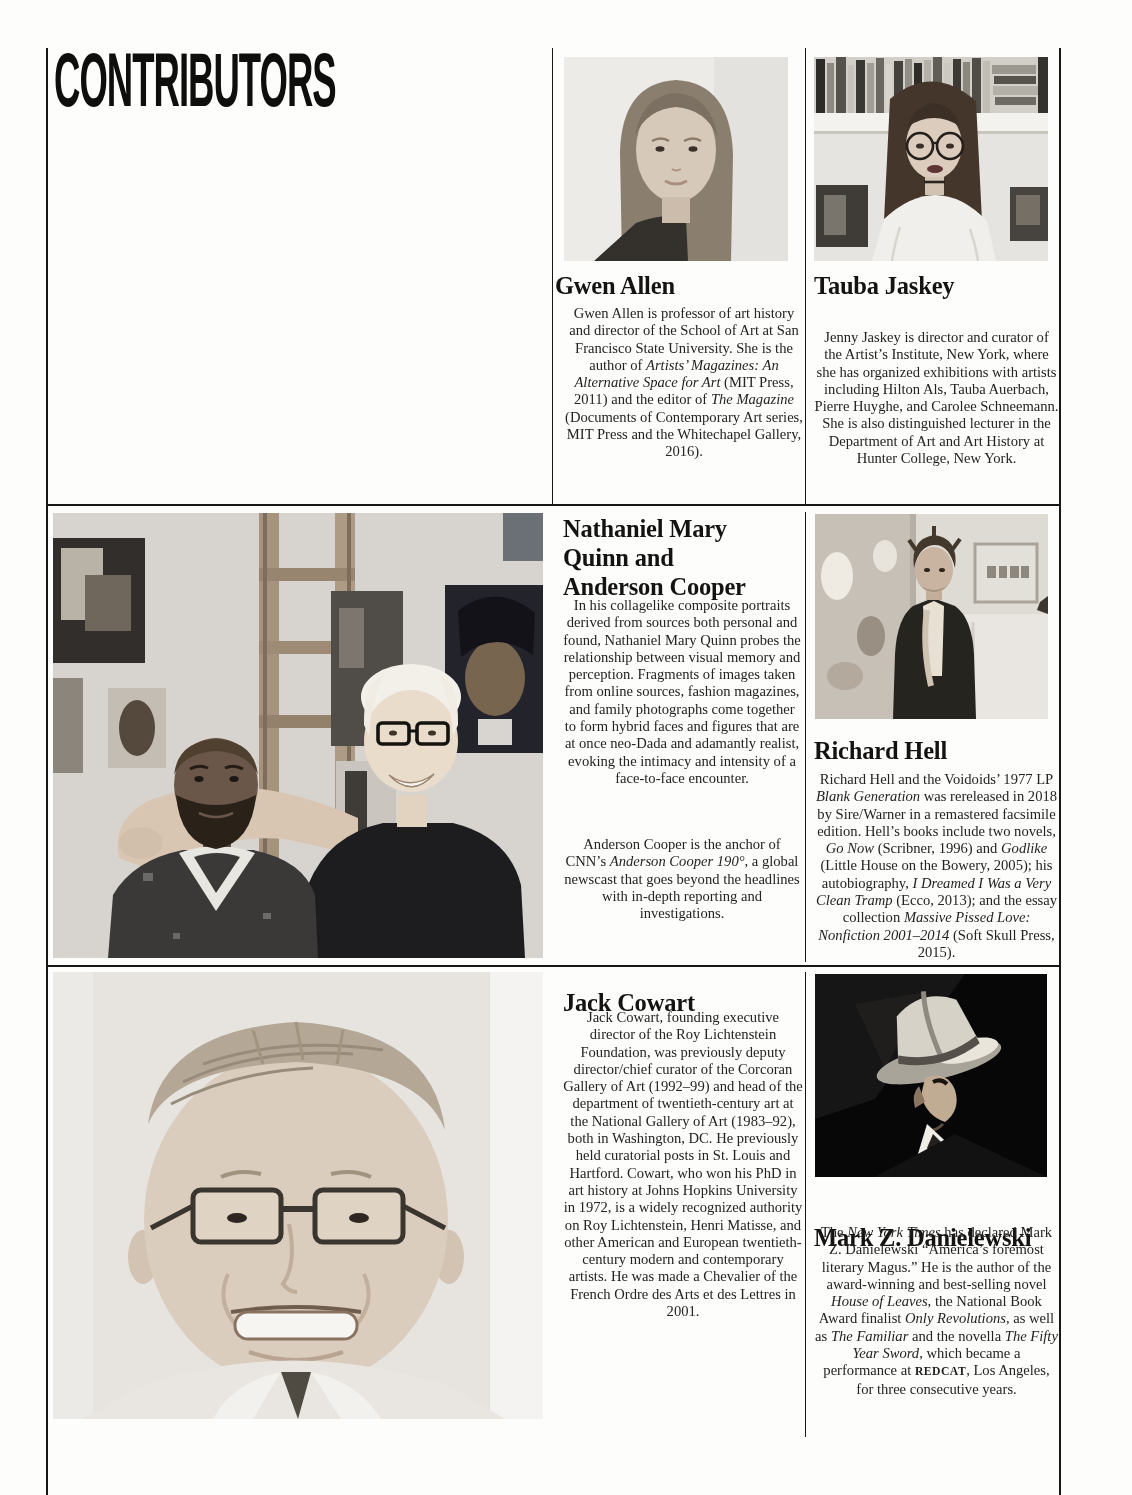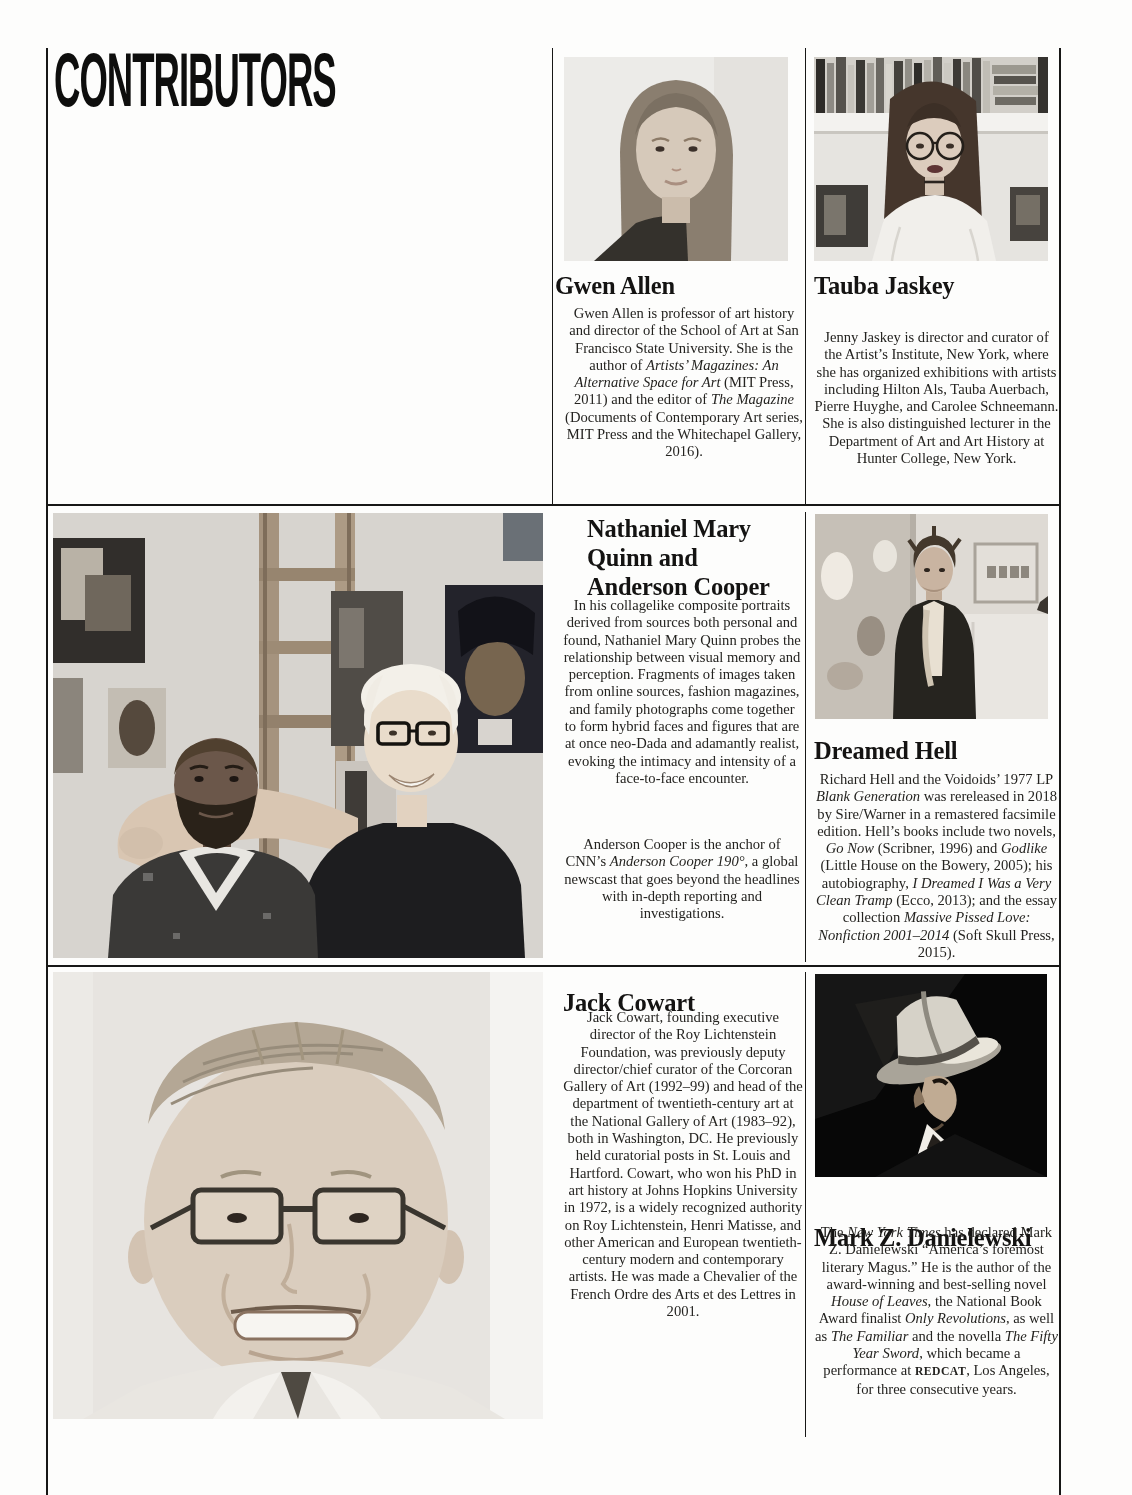--- a/index.html
+++ b/index.html
@@ -172,21 +172,21 @@
         <path d="M123,282 Q163,302 203,282 Q199,330 163,336 Q127,330 123,282 Z" fill="#2a2219"></path>
         <path d="M146,300 q17,8 34,0" stroke="#6b574a" stroke-width="2.5" fill="none"></path>
         <ellipse cx="146" cy="266" rx="4.6" ry="3" fill="#1e1713"></ellipse>
         <ellipse cx="181" cy="266" rx="4.6" ry="3" fill="#1e1713"></ellipse>
         <path d="M137,256 q9,-5 18,-1 M172,255 q9,-4 18,1" stroke="#241c15" stroke-width="3" fill="none"></path>
         <rect x="90" y="360" width="10" height="8" fill="#6b6a68"></rect>
           <rect x="210" y="400" width="8" height="6" fill="#6b6a68"></rect>
         <rect x="120" y="420" width="7" height="6" fill="#6b6a68"></rect>
       </svg>
     </figure>
-    <h2 class="contrib-name" style="left:587px;top:514px;width:212px;">Nathaniel Mary Quinn and Anderson Cooper</h2>
+    <h2 class="contrib-name" style="left:563px;top:514px;width:212px;">Nathaniel Mary Quinn and Anderson Cooper</h2>
     <p class="bio" style="left:563px;top:597px;width:238px;">In his collagelike composite portraits derived from sources both personal and found, Nathaniel Mary Quinn probes the relationship between visual memory and perception. Fragments of images taken from online sources, fashion magazines, and family photographs come together to form hybrid faces and figures that are at once neo-Dada and adamantly realist, evoking the intimacy and intensity of a face-to-face encounter.</p>
     <p class="bio" style="left:563px;top:836px;width:238px;">Anderson Cooper is the anchor of CNN’s <i>Anderson Cooper 190°</i>, a global newscast that goes beyond the headlines with in-depth reporting and investigations.</p>
   </section>
 
   <section>
     <figure class="photo" style="left:815px;top:514px;width:233px;height:205px;" role="img" aria-label="Black-and-white photo of a man in a dark blazer standing by a doorway">
       <svg viewBox="0 0 233 205" preserveAspectRatio="none">
         <rect width="233" height="205" fill="#dedad4"></rect>
         <rect x="0" y="0" width="95" height="205" fill="#c6c0b7"></rect>
         <ellipse cx="22" cy="62" rx="16" ry="24" fill="#efeae2"></ellipse>
@@ -207,21 +207,21 @@
         <path d="M112,96 Q107,132 116,172" stroke="#cfc4b2" stroke-width="6" fill="none"></path>
         <rect x="111" y="70" width="16" height="16" fill="#c2ad99"></rect>
         <ellipse cx="119" cy="56" rx="19" ry="23" fill="#c9b4a1"></ellipse>
         <path d="M99,54 Q95,25 119,21 Q144,24 140,54 Q134,30 119,31 Q104,32 99,54 Z" fill="#43382c"></path>
         <path d="M101,36 L94,26 M137,36 L145,25 M119,22 L119,12" stroke="#43382c" stroke-width="4"></path>
         <ellipse cx="112" cy="56" rx="3" ry="2" fill="#2e251e"></ellipse>
         <ellipse cx="127" cy="56" rx="3" ry="2" fill="#2e251e"></ellipse>
         <path d="M106,72 Q119,80 132,72 Q119,84 106,72 Z" fill="#a8917d"></path>
       </svg>
     </figure>
-    <h2 class="contrib-name" style="left:814px;top:736px;width:246px;">Dreamed Hell</h2>
+    <h2 class="contrib-name" style="left:814px;top:736px;width:246px;">Richard Hell</h2>
     <p class="bio" style="left:814px;top:771px;width:245px;">Richard Hell and the Voidoids’ 1977 LP <i>Blank Generation</i> was rereleased in 2018 by Sire/Warner in a remastered facsimile edition. Hell’s books include two novels, <i>Go Now</i> (Scribner, 1996) and <i>Godlike</i> (Little House on the Bowery, 2005); his autobiography, <i>I Dreamed I Was a Very Clean Tramp</i> (Ecco, 2013); and the essay collection <i>Massive Pissed Love: Nonfiction 2001–2014</i> (Soft Skull Press, 2015).</p>
   </section>
 
   <section>
     <figure class="photo" style="left:53px;top:972px;width:490px;height:447px;" role="img" aria-label="Black-and-white close-up of a smiling man with rectangular glasses">
       <svg viewBox="0 0 490 447" preserveAspectRatio="none">
         <rect width="490" height="447" fill="#e7e4e0"></rect>
         <rect x="437" width="53" height="447" fill="#f4f3f1"></rect>
         <rect x="0" width="40" height="447" fill="#eceae6"></rect>
         <ellipse cx="90" cy="285" rx="15" ry="27" fill="#d3c3b2"></ellipse>

